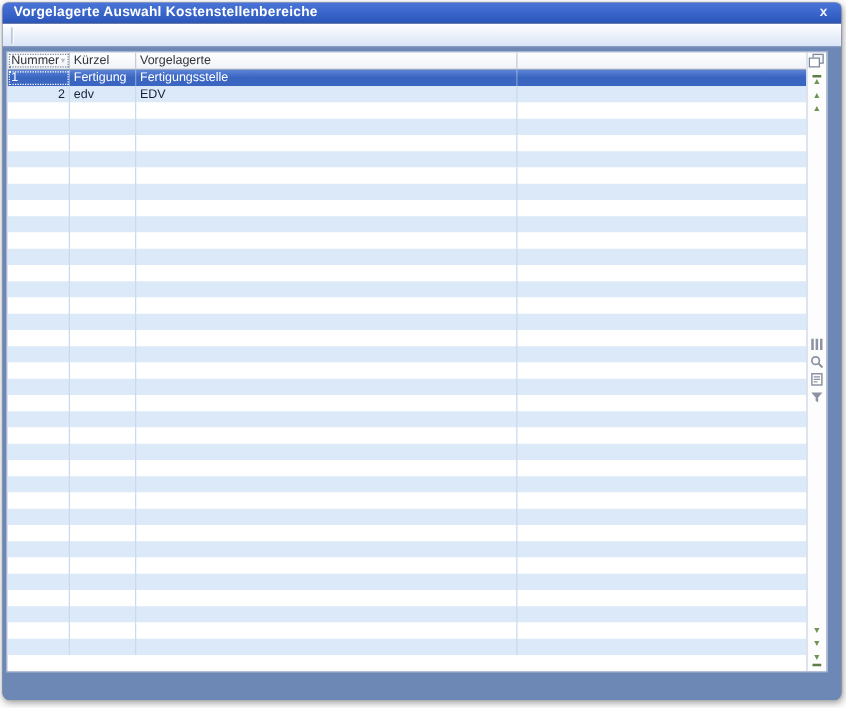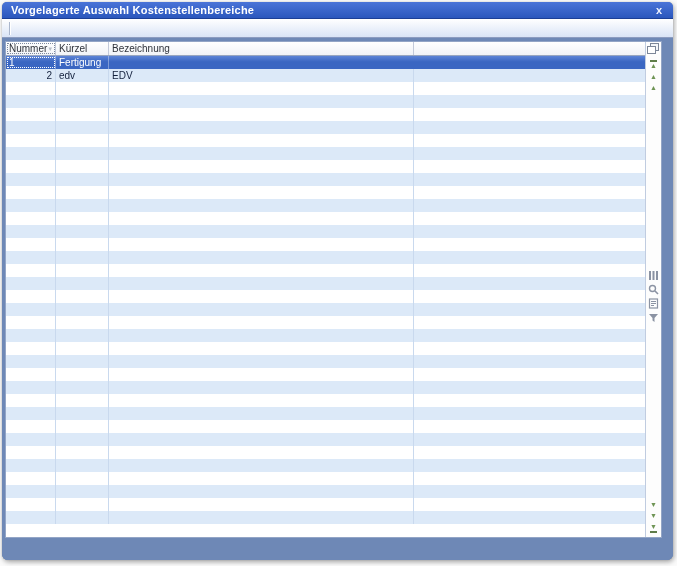--- a/index.html
+++ b/index.html
@@ -118,30 +118,31 @@
       <div class="table-panel">
         <div class="thead" id="thead">
             <div class="th focused" style="width: 50px;">
               <span>Nummer</span>
               <span class="sort">▼</span>
             </div>
             <div class="th" style="width: 53px;">
               <span>Kürzel</span>
             </div>
             <div class="th" style="width: 305px;">
-              <span>Bezeichnung</span>
+              <span>Vorgelagerte</span>
             </div>
             <div class="th" style="width: 234px; flex: 1 1 0%; border-right: none;">
               <span></span>
             </div>
           </div>
         <div class="tbody" id="tbody">
             <div class="tr selected">
               <div class="td num editfocus" style="width: 50px;">1</div>
               <div class="td" style="width: 53px;">Fertigung</div>
+              <div class="td" style="width: 305px;">Fertigungsstelle</div>
               <div class="td" style="width: 234px; flex: 1 1 0%; border-right: none;"></div>
             </div>
             <div class="tr stripe">
               <div class="td num" style="width: 50px;">2</div>
               <div class="td" style="width: 53px;">edv</div>
               <div class="td" style="width: 305px;">EDV</div>
               <div class="td" style="width: 234px; flex: 1 1 0%; border-right: none;"></div>
             </div>
             <div class="tr">
               <div class="td num" style="width: 50px;"></div>

